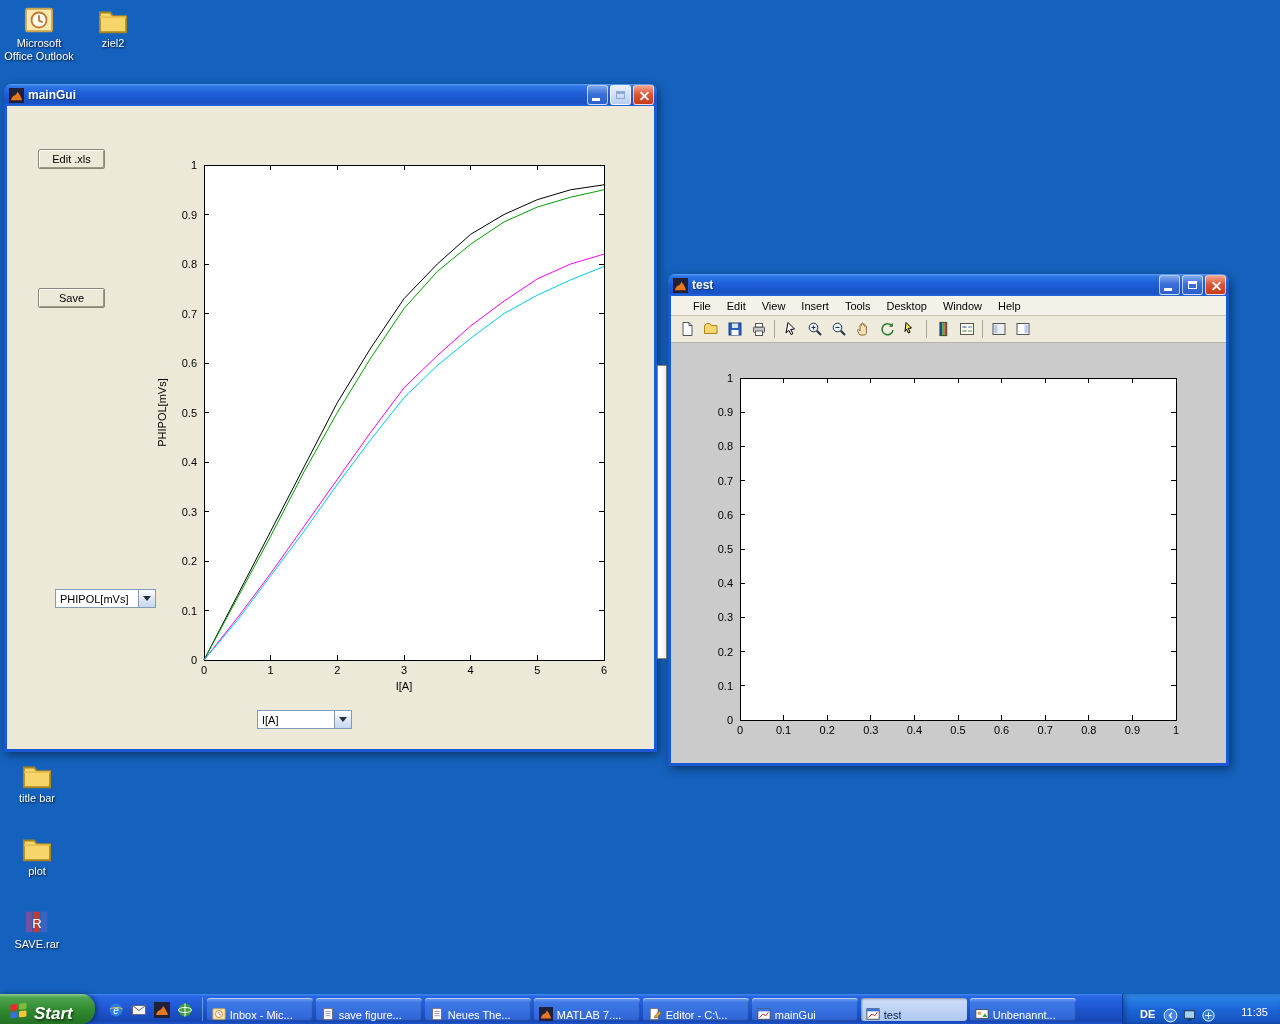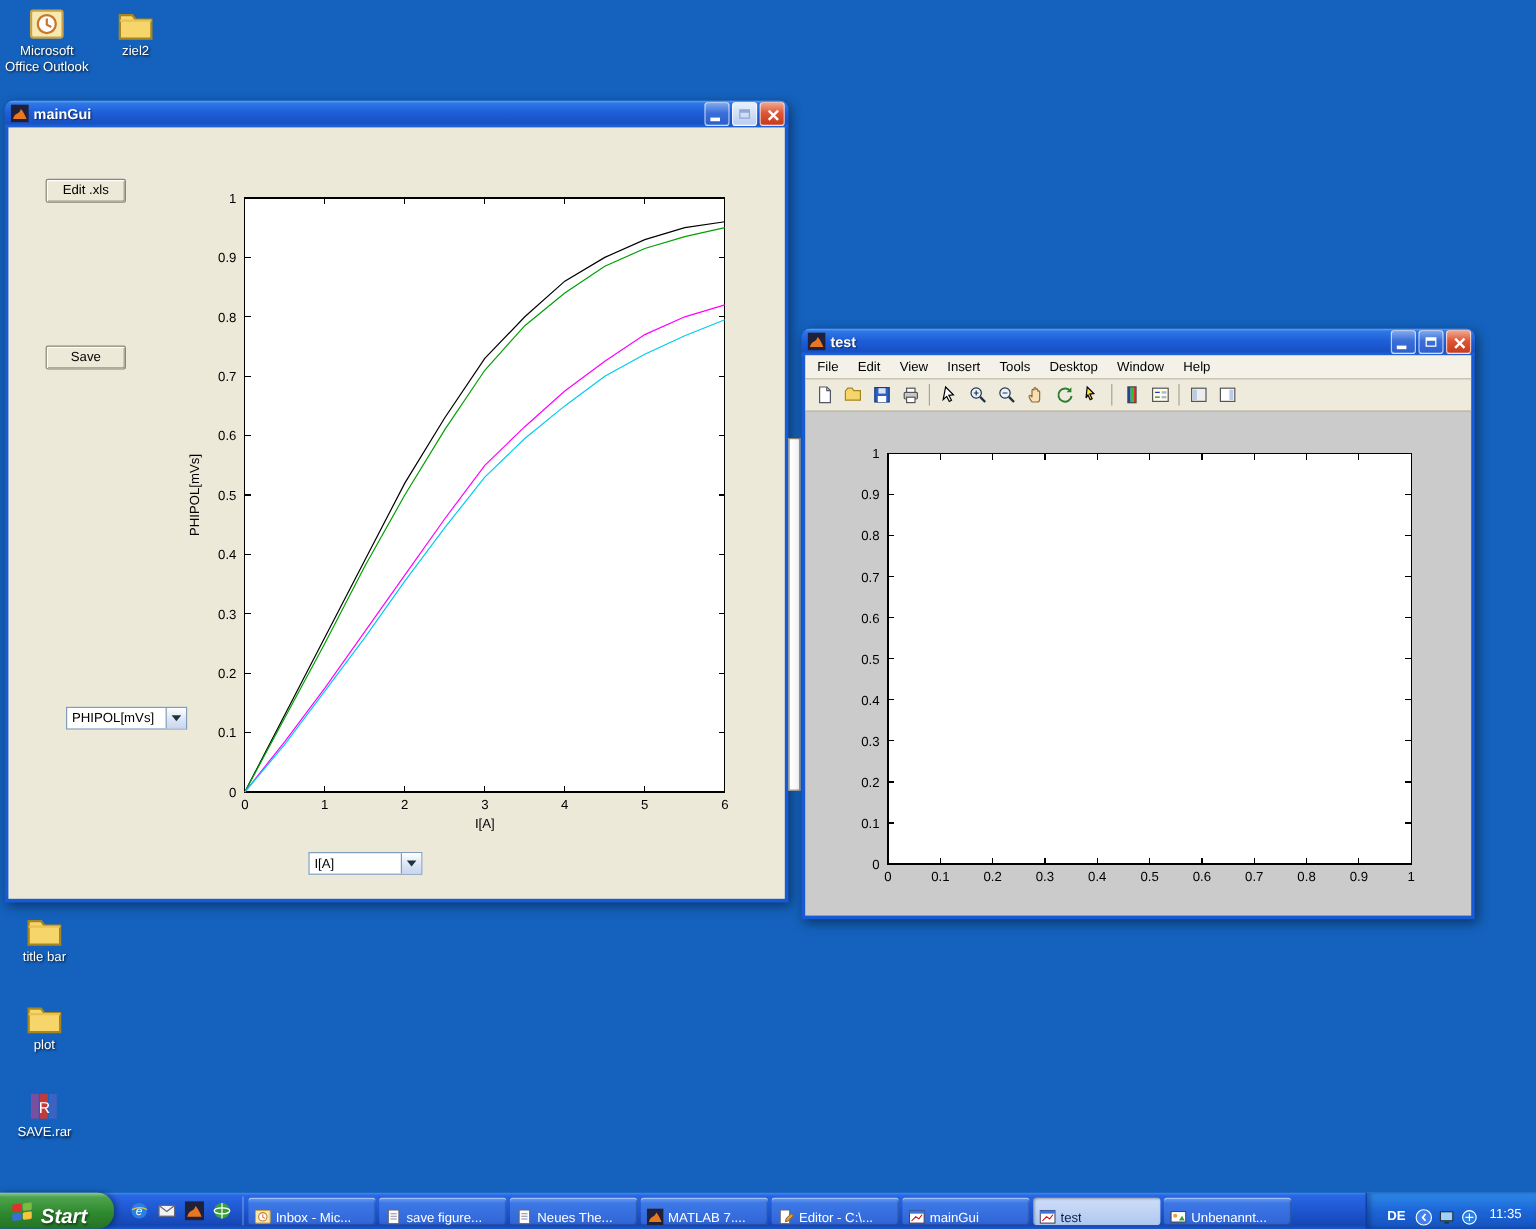--- a/index.html
+++ b/index.html
@@ -20,21 +20,21 @@
   .cap.dim{background:linear-gradient(180deg,#E8F0FC 0%,#B9CDF0 100%)}
   .cap.close{background:linear-gradient(180deg,#F0A58C 0%,#DD5636 45%,#C43C1C 100%)}
   .g-min{width:8px;height:3px;background:#fff;position:absolute;left:4px;bottom:3px}
   .g-max{width:9px;height:8px;border:1px solid #fff;border-top:3px solid #fff}
   .cap.dim .g-max{border-color:#8FA8D8;border-top-color:#8FA8D8}
   .g-x1,.g-x2{position:absolute;left:5px;top:9px;width:11px;height:2px;background:#fff}
   .g-x1{transform:rotate(45deg)}.g-x2{transform:rotate(-45deg)}
   .client{position:absolute;left:3px;right:3px;bottom:3px;top:22px}
   #maingui .client{background:#ECE9D8}
 
-  #testwin .menubar{position:absolute;left:3px;right:3px;top:22px;height:20px;background:#F4F2E8;border-bottom:1px solid #C8C5B2;display:flex;align-items:center;padding-left:2px}
+  #testwin .menubar{position:absolute;left:3px;right:3px;top:22px;height:20px;background:#F4F2E8;border-bottom:1px solid #C8C5B2;display:flex;align-items:center;padding-left:14px}
   .menu-item{font-size:11px;padding:3px 8px;color:#000}
   #testwin .toolbar{position:absolute;left:3px;right:3px;top:42px;height:27px;background:#EEEBDD;border-bottom:1px solid #B8B5A2;display:flex;align-items:center;padding-left:4px;gap:1px}
   .tb-btn{width:23px;height:22px;display:flex;align-items:center;justify-content:center}
   .tb-sep{width:1px;height:18px;background:#A8A593;margin:0 3px}
   #testwin .client{top:69px;background:#CBCBCB}
 
   .chart{position:absolute}
   .chart text{font-family:"Liberation Sans",sans-serif;fill:#000}
 
   button.mlbtn{position:absolute;font-size:11px;font-family:"Liberation Sans",sans-serif;background:#ECE9D8;border:1px solid #8A8778;border-radius:2px;
@@ -55,21 +55,21 @@
   #quicklaunch{display:flex;align-items:center;gap:7px;padding:0 9px;border-right:1px solid rgba(255,255,255,.35);height:24px;margin-left:4px}
   #taskbuttons{flex:1;display:flex;align-items:center;gap:3px;padding:0 4px;overflow:hidden}
   .task-btn{width:106px;min-width:60px;height:23px;border-radius:3px;display:flex;align-items:flex-end;gap:4px;padding:0 5px;color:#fff;font-size:11px;white-space:nowrap;overflow:hidden;
     background:linear-gradient(180deg,#6FA0F2 0%,#3D78E6 20%,#3064D6 100%);box-shadow:inset 0 1px 0 rgba(255,255,255,.5), inset -1px -1px 1px rgba(0,0,0,.25)}
   .task-btn.active{background:linear-gradient(180deg,#CFDEF8 0%,#AFC8F0 100%);color:#08214E;box-shadow:inset 1px 1px 2px rgba(0,0,0,.35)}
   .task-btn .tlabel{overflow:hidden;text-overflow:ellipsis}
   #tray{height:30px;display:flex;align-items:flex-start;gap:5px;padding:12px 12px 0 14px;border-left:1px solid #0A3A9C;
     background:linear-gradient(180deg,#2E8AE8 0%,#1C66D8 50%,#1552BE 100%);box-shadow:inset 3px 0 4px rgba(0,0,0,.25)}
   #tray .lang{color:#fff;font-size:11px;padding:2px 3px;font-weight:bold}
   #trayicons{display:flex;align-items:center;gap:4px}
-  #tray .clock{color:#fff;font-size:11px;margin-left:4px}
+  #tray .clock{color:#fff;font-size:11px;margin-left:20px}
   .ic{display:inline-block;vertical-align:middle}
 </style>
 </head>
 <body>
 
 <div class="desktop-icon" style="left:4px;top:5px">
   <span class="ic"><svg viewBox="0 0 16 16" width="30" height="30" class="ic">
         <rect x="1" y="2" width="14" height="12" rx="1" fill="#F6E9B0" stroke="#C9A24C"></rect>
         <circle cx="8" cy="8" r="4" fill="#fff" stroke="#C9762B"></circle>
         <path d="M8 5.5v2.8l2 1" stroke="#C9762B" fill="none"></path>

